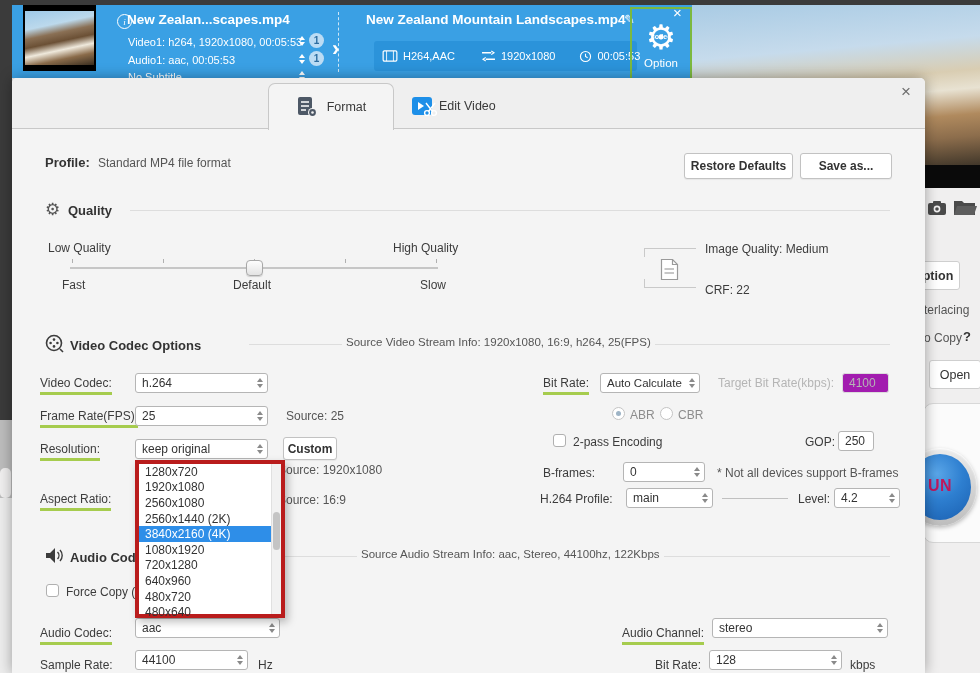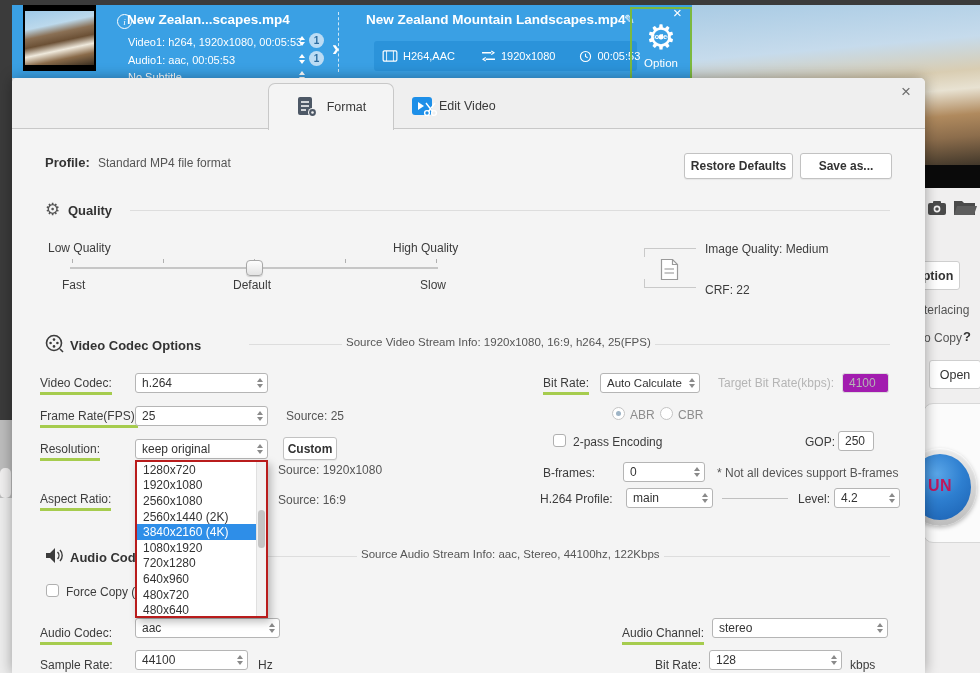--- a/index.html
+++ b/index.html
@@ -88,21 +88,21 @@
   .rb{width:13px;height:13px;background:#fff;border:1px solid #c4c4c4;border-radius:50%;box-sizing:border-box;position:relative;}
   .rb.on::after{content:'';position:absolute;left:3px;top:3px;width:5px;height:5px;border-radius:50%;background:#9eb4c6;}
   .slider-track{height:2px;background:#c6c6c6;}
   .tick{width:1px;height:4px;background:#b0b0b0;}
   .handle{width:15px;height:14px;border:1px solid #a8a8a8;border-radius:4px;
      background:linear-gradient(180deg,#fdfdfd,#e3e3e3);box-shadow:0 1px 1px rgba(0,0,0,.15);}
   .bracket-t{width:12px;height:8px;border-left:1px solid #c9c9c9;border-top:1px solid #c9c9c9;}
   .bracket-line{height:1px;background:#c9c9c9;}
   .bracket-b{width:12px;height:8px;border-left:1px solid #c9c9c9;border-bottom:1px solid #c9c9c9;}
   .gear{color:#555;font-size:17px;line-height:1;}
-  .ddl{left:123px;top:382px;width:133px;height:158px;background:#fff;border:2px solid #b91c1c;
+  .ddl{left:123px;top:382px;width:150px;height:158px;background:#fff;border:4px solid #b91c1c;
      box-shadow:3px 4px 8px rgba(0,0,0,.25);z-index:60;box-sizing:border-box;}
   .dd-item{height:15.6px;display:flex;align-items:center;padding-left:6px;font-size:12px;color:#333;white-space:nowrap;}
   .dd-item.selected{background:#2e8ee8;color:#fff;}
   .dd-sb{position:absolute;right:0;top:0;bottom:0;width:9px;background:#f1f1f1;border-left:1px solid #e0e0e0;}
   .dd-thumb{position:absolute;right:1px;top:48px;width:7px;height:38px;background:#c4c4c4;border-radius:4px;}
   .note{font-size:12px;color:#555;white-space:nowrap;}
 </style>
 </head>
 <body>
 

